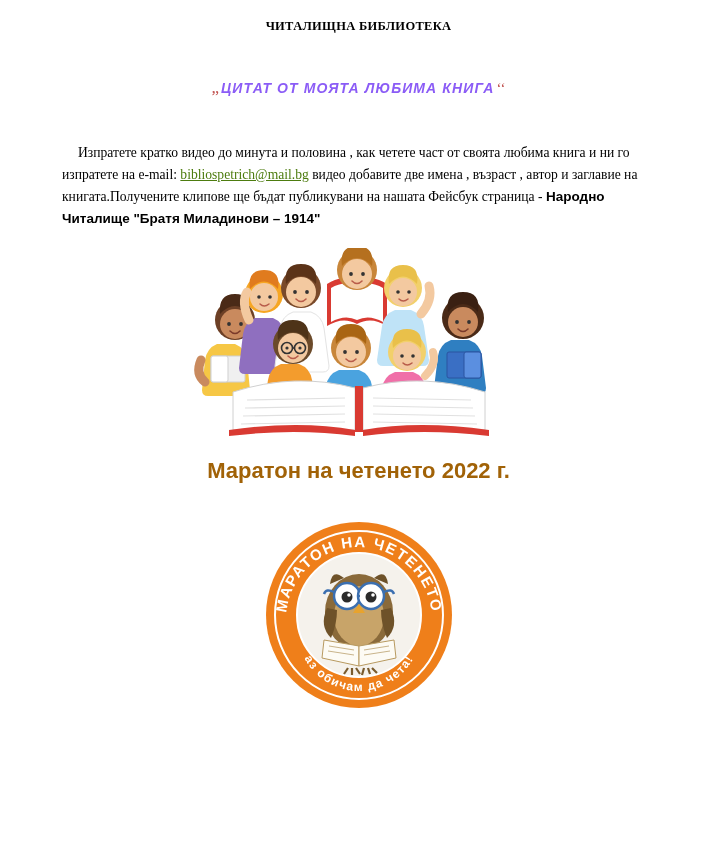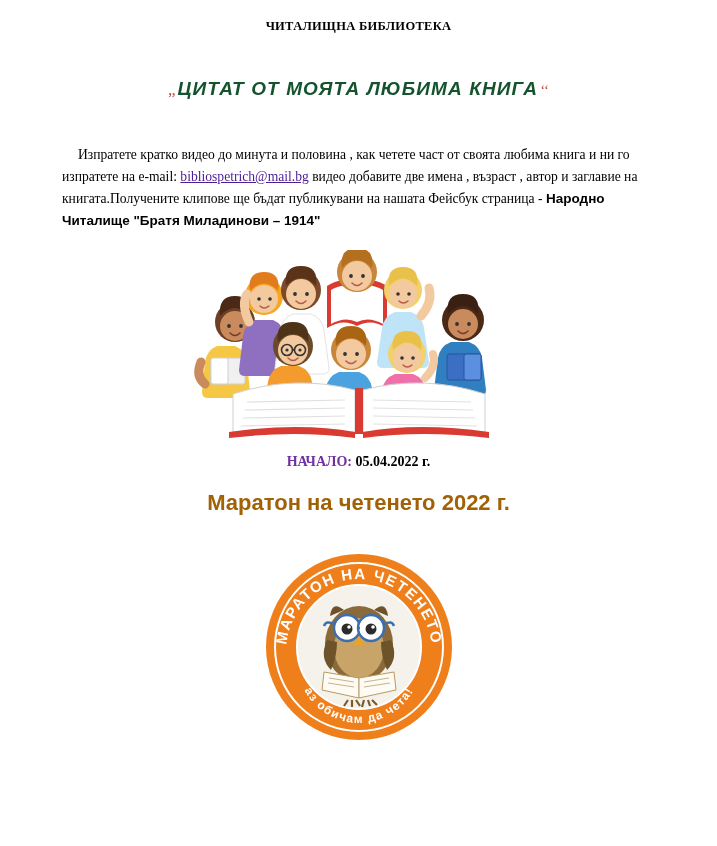--- a/index.html
+++ b/index.html
@@ -39,45 +39,45 @@
     white-space: nowrap;
   }
   .quote-mark {
     font-family: "Liberation Serif", serif;
     font-size: 17px;
     color: #c0504d;
     vertical-align: baseline;
   }
   .quote-text {
     font-family: "Liberation Sans", sans-serif;
-    font-size: 19px;
+    font-size: 14px;
     font-weight: bold;
     font-style: italic;
     letter-spacing: 1.1px;
-    color: #14532d;
+    color: #8b5cf6;
     margin: 17px 2px;
   }
   .quote-mark.close {
     font-size: 15px;
   }
 
   .body-text {
     margin-top: 44px;
     font-family: "Liberation Serif", serif;
     font-size: 13.6px;
     line-height: 1.62;
     text-align: left;
     color: #000000;
   }
   .body-text .indent {
     display: inline-block;
     width: 16px;
   }
   .email-link {
-    color: #4c1d95;
+    color: #4d7c0f;
   }
   .fb-page {
     font-family: "Liberation Sans", sans-serif;
     font-weight: bold;
     font-size: 13.5px;
     color: #000000;
   }
 
   
   .kids-wrap {
@@ -269,24 +269,20 @@
             <line x1="184" y1="150" x2="282" y2="152"></line>
             <line x1="184" y1="158" x2="284" y2="160"></line>
             <line x1="184" y1="166" x2="286" y2="168"></line>
             <line x1="184" y1="174" x2="288" y2="176"></line>
           </g>
         </g>
       </svg>
     </div>
   </div>
 
-  <div class="date-line">
-    <span class="lbl">НАЧАЛО:</span>
-    <span>05.04.2022 г.</span>
-  </div>
 
 
   <div class="marathon-title">Маратон на четенето 2022 г.</div>
 
   <div class="logo-wrap">
     <div class="logo">
       <svg viewBox="0 0 190 190" width="190" height="190" xmlns="http://www.w3.org/2000/svg">
         <defs>
           <path id="topArc" d="M 22 100 A 73 73 0 0 1 168 100"></path>
           <path id="botArc" d="M 34 120 A 62 62 0 0 0 156 120"></path>

